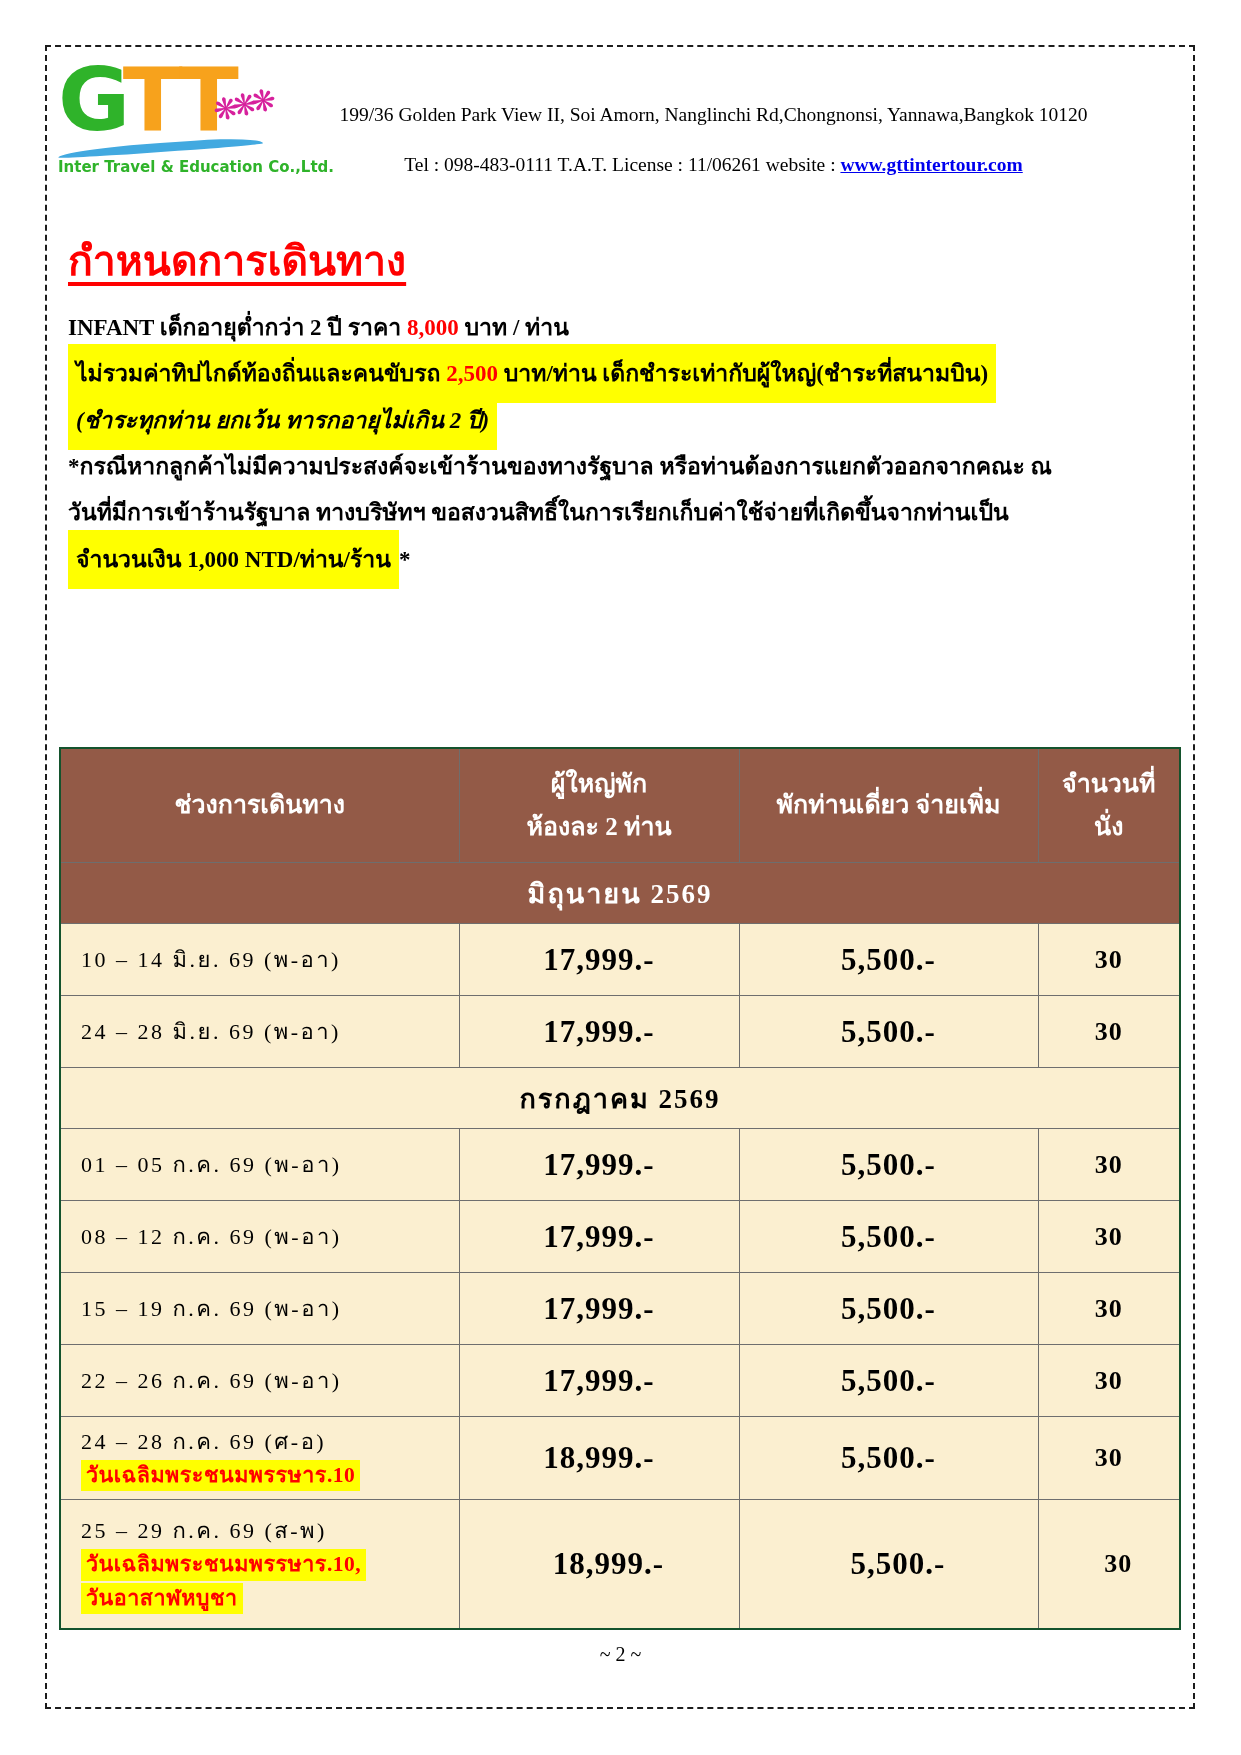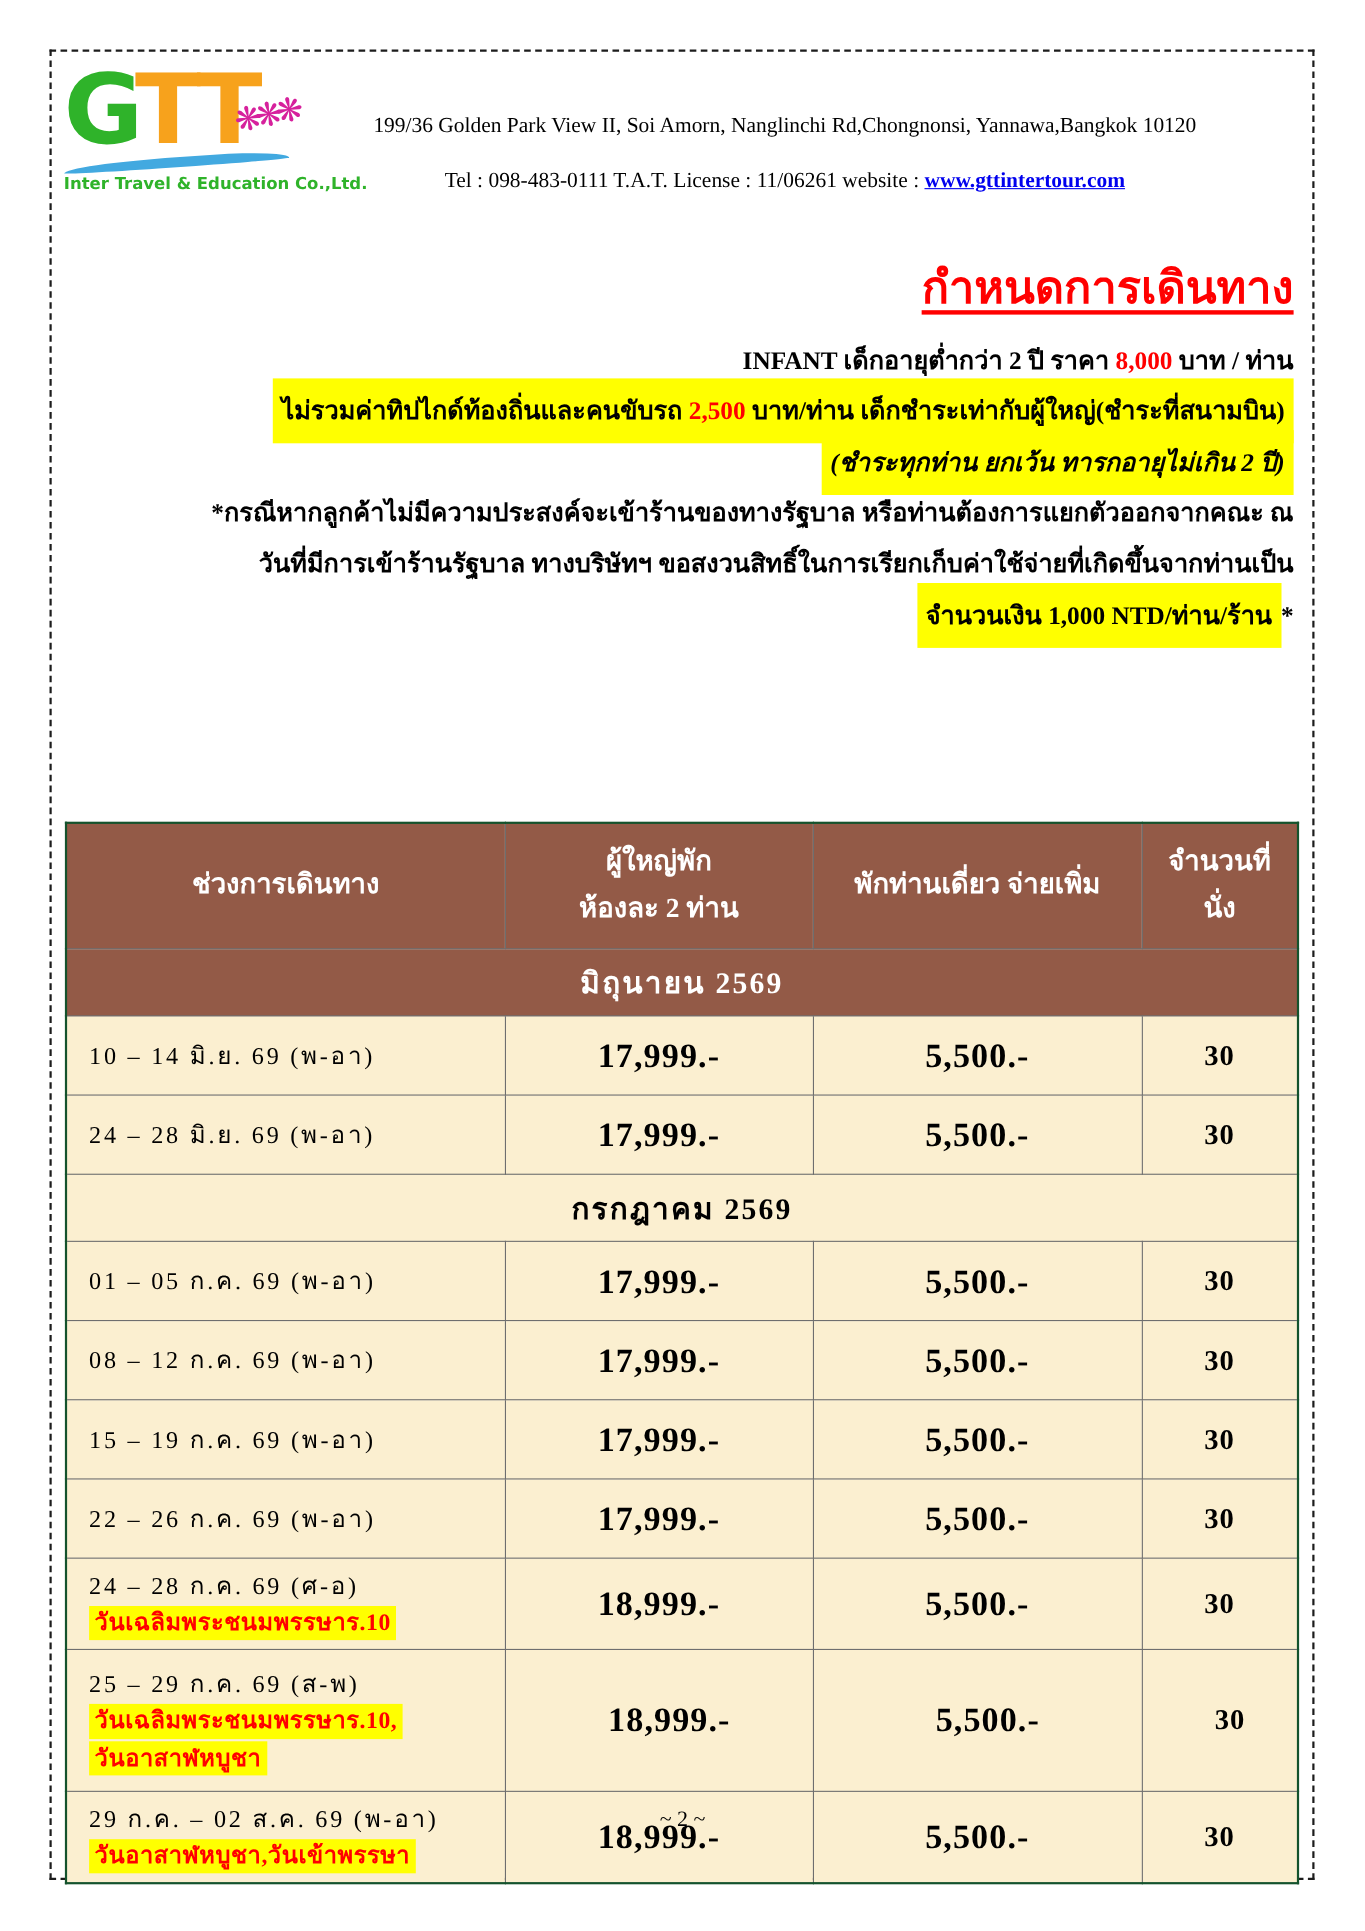--- a/index.html
+++ b/index.html
@@ -56,21 +56,21 @@
     flex:1; text-align:center; padding-top:22px;
     font-size:19.5px; line-height:1.2;
   }
   .address-line2 { margin-top:26px; }
   .website-link {
     color:#0000ee; font-weight:bold; text-decoration:underline;
     cursor:pointer;
   }
 
   
-  .intro { position:absolute; top:228px; left:56px; width:1120px; text-align:right; }
+  .intro { position:absolute; top:228px; left:68px; width:1120px; text-align:left; }
   .doc-title {
     color:#ff0000; font-size:41px; font-weight:bold;
     text-decoration:underline; text-underline-offset:7px;
     margin:0 0 18px 0;
   }
   .pline { font-size:23px; font-weight:bold; margin:13px 0; line-height:1.45; }
   .pline.italic { font-style:italic; }
   .hl { background:#ffff00; padding:17px 8px; }
   .red { color:#ff0000; }
 
@@ -219,22 +219,16 @@
       <td class="cell-price">18,999.-</td>
       <td class="cell-price">5,500.-</td>
       <td class="cell-seats">30</td>
     </tr>
     <tr class="data-row row-taller">
       <td class="cell-date"><span class="date-text">25 – 29 ก.ค. 69 (ส-พ)</span><span class="holiday-line">วันเฉลิมพระชนมพรรษาร.10,</span><span class="holiday-line">วันอาสาฬหบูชา</span></td>
       <td class="cell-price">18,999.-</td>
       <td class="cell-price">5,500.-</td>
       <td class="cell-seats">30</td>
     </tr>
-    <tr class="data-row row-tall">
-      <td class="cell-date"><span class="date-text">29 ก.ค. – 02 ส.ค. 69 (พ-อา)</span><span class="holiday-line">วันอาสาฬหบูชา,วันเข้าพรรษา</span></td>
-      <td class="cell-price">18,999.-</td>
-      <td class="cell-price">5,500.-</td>
-      <td class="cell-seats">30</td>
-    </tr>
   </tbody>
 </table>
 
 <footer class="doc-footer">~ 2 ~</footer>
 
 </body></html>

